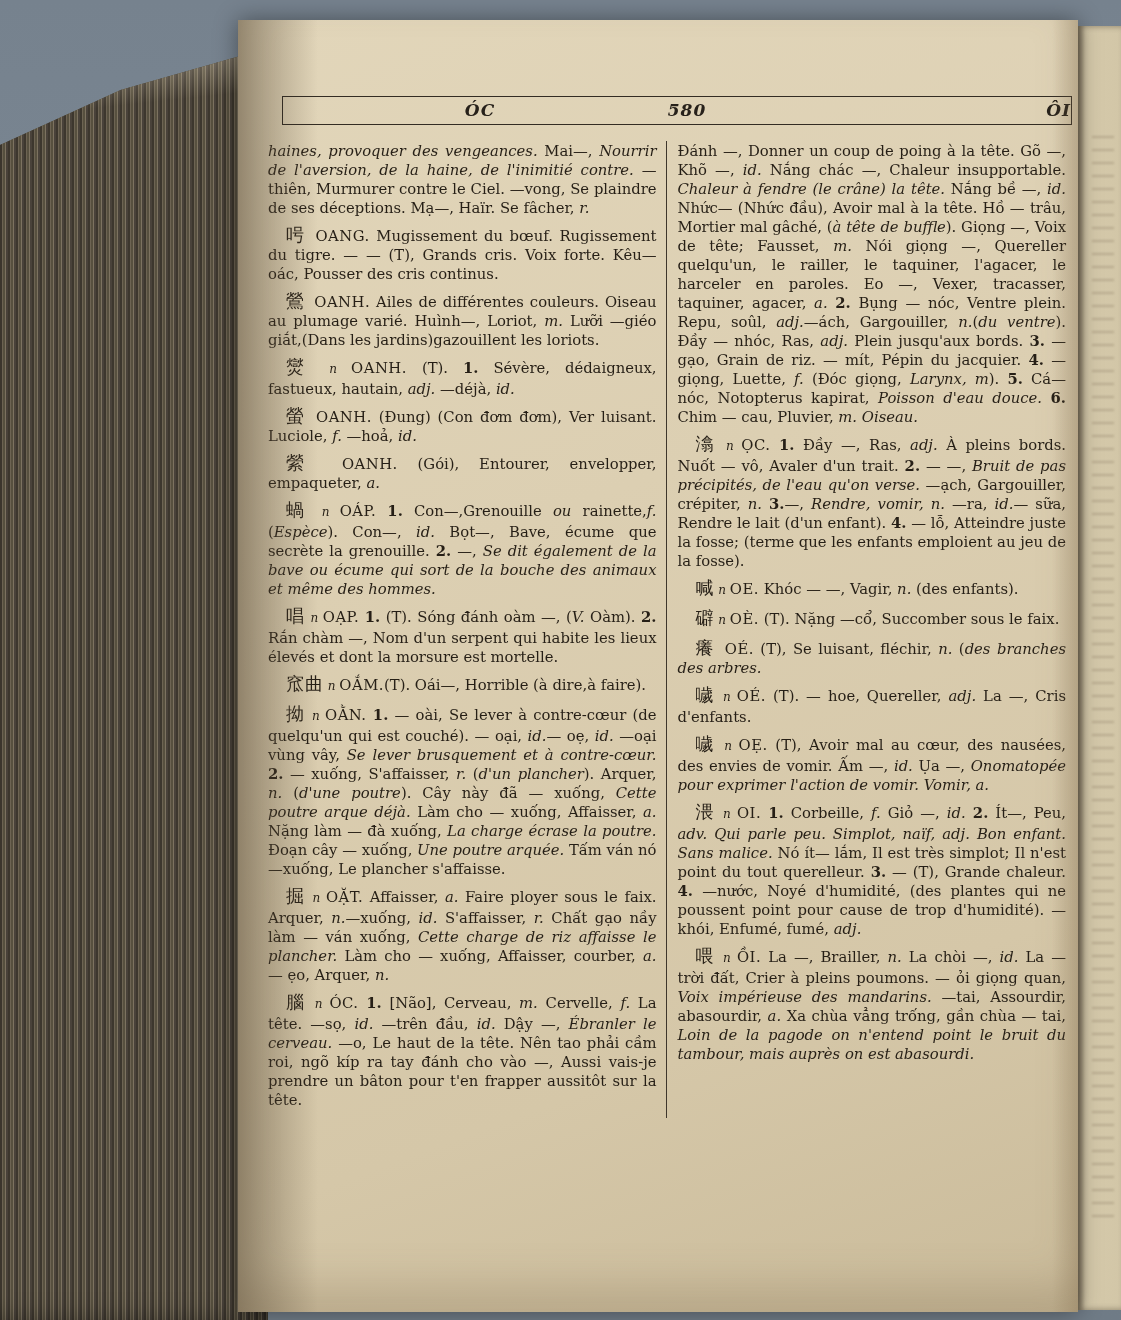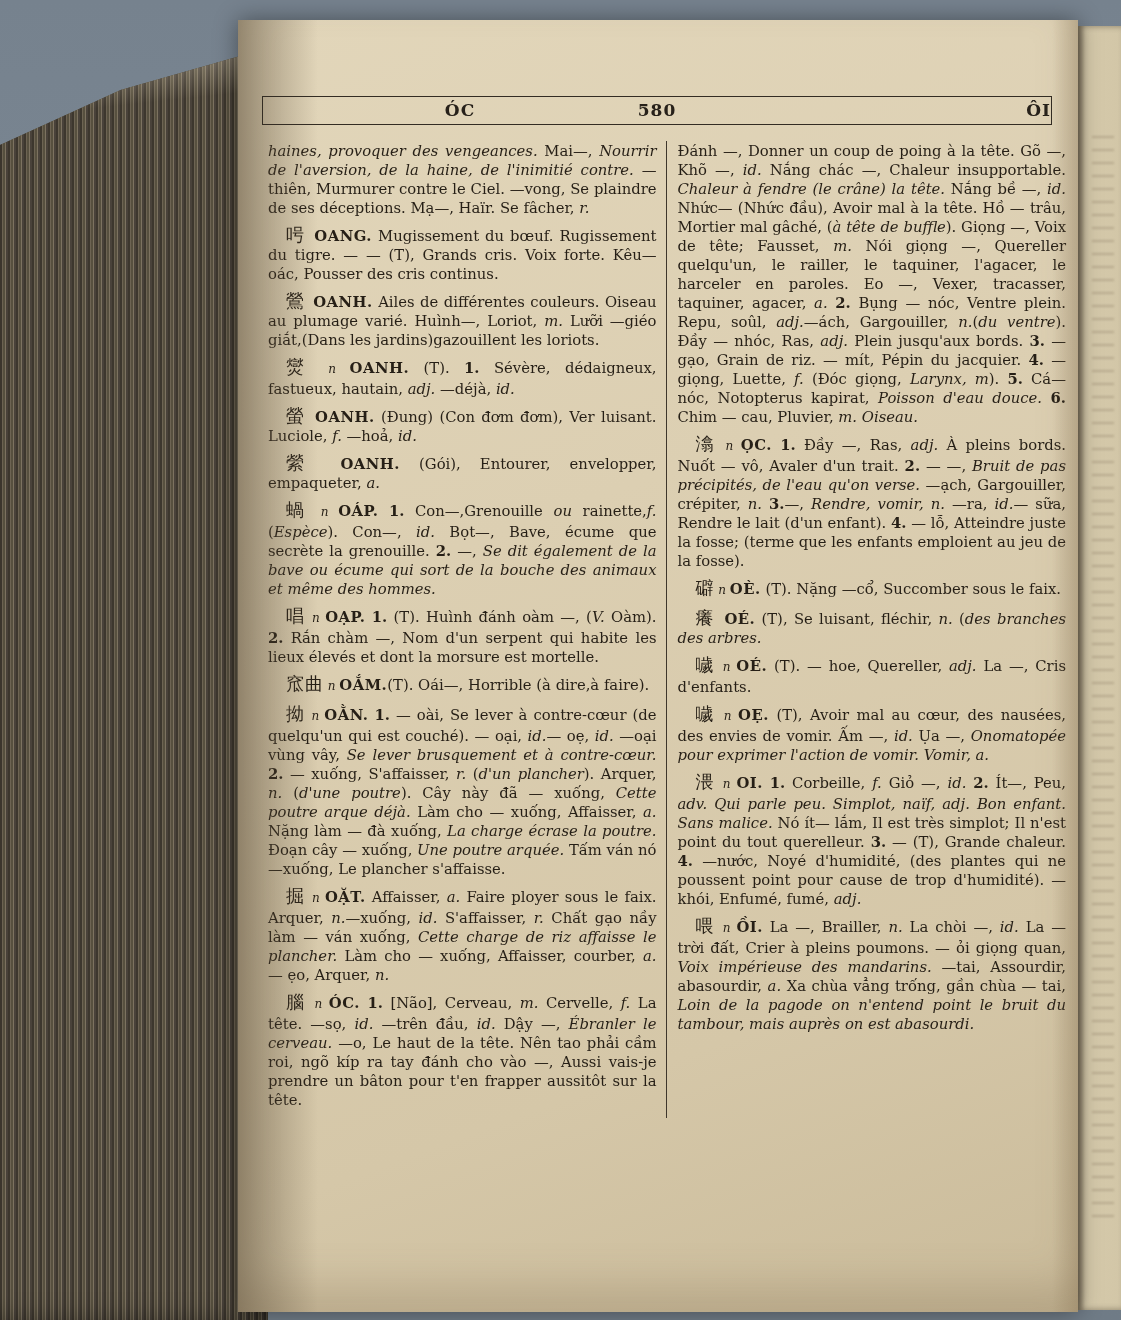--- a/index.html
+++ b/index.html
@@ -49,40 +49,40 @@
     background:linear-gradient(90deg,rgba(84,70,50,.5),rgba(84,70,50,0));
     pointer-events:none;
   }
   .page::after{ 
     content:"";position:absolute;right:0;top:0;bottom:0;width:26px;
     background:linear-gradient(270deg,rgba(120,98,66,.28),rgba(120,98,66,0));
     pointer-events:none;
   }
 
   .running-head{
-    position:relative;margin:76px 10px 0 24px;width:788px;height:27px;
-    border:1px solid #332c23;color:#27211a;
+    position:relative;margin:76px 10px 0 44px;width:788px;height:27px;
+    border:1px solid #332c23;color:#27211a;font-style:italic;
   }
   .running-head span{position:absolute;top:3px;font-size:17px;font-weight:700;letter-spacing:1px;}
   .rh-left{left:0;width:50%;text-align:center;}
-  .rh-num{left:0;width:100%;text-align:center;font-weight:600;}
+  .rh-num{left:10px;width:100%;text-align:center;font-weight:600;}
   .rh-right{left:50%;width:50%;text-align:right;}
 
   .cols{
     display:flex;margin:16px 10px 0 30px;width:798px;color:#261f16;
   }
   .col{font-size:14.8px;line-height:19px;text-align:justify;}
   .col-left{width:394px;padding-right:9px;}
   .col-right{width:394px;padding-left:11px;border-left:1px solid #3e362b;}
 
   .entry{margin:0 0 9px 0;text-indent:18px;}
   .entry.cont{text-indent:0;}
   .it{font-style:italic;}
   .bd{font-weight:700;}
-  .hw{font-weight:700;letter-spacing:.5px;}
+  .hw{font-weight:400;letter-spacing:.5px;}
   .sn{font-style:italic;font-size:12px;}
   .cjk{font-size:18px;line-height:1;letter-spacing:1px;}
 </style>
 </head>
 <body>
 
 <div class="scene">
   <div class="stack"></div>
   <div class="next-page"></div>
 
@@ -95,29 +95,30 @@
 
     <div class="cols">
       <div class="col col-left" id="col-left">
           <p class="entry cont"><span class="it">haines, provoquer des vengeances.</span><span> Mai—, </span><span class="it">Nourrir de l'aversion, de la haine, de l'inimitié contre.</span><span> —thiên, Murmurer contre le Ciel. —vong, Se plaindre de ses déceptions. Mạ—, Haïr. Se fâcher, </span><span class="it">r.</span></p>
           <p class="entry"><span class="cjk">呺 </span><span class="hw">OANG.</span><span> Mugissement du bœuf. Rugissement du tigre. — — (T), Grands cris. Voix forte. Kêu—oác, Pousser des cris continus.</span></p>
           <p class="entry"><span class="cjk">鶯 </span><span class="hw">OANH.</span><span> Ailes de différentes couleurs. Oiseau au plumage varié. Huình—, Loriot, </span><span class="it">m.</span><span> Lưỡi —giéo giắt,(Dans les jardins)gazouillent les loriots.</span></p>
           <p class="entry"><span class="cjk">爕</span><span class="sn"> n </span><span class="hw">OANH.</span><span> (T). </span><span class="bd">1.</span><span> Sévère, dédaigneux, fastueux, hautain, </span><span class="it">adj.</span><span> —déjà, </span><span class="it">id.</span></p>
           <p class="entry"><span class="cjk">螢 </span><span class="hw">OANH.</span><span> (Đung) (Con đơm đơm), Ver luisant. Luciole, </span><span class="it">f.</span><span> —hoả, </span><span class="it">id.</span></p>
           <p class="entry"><span class="cjk">縈 </span><span class="hw">OANH.</span><span> (Gói), Entourer, envelopper, empaqueter, </span><span class="it">a.</span></p>
           <p class="entry"><span class="cjk">蝸</span><span class="sn"> n </span><span class="hw">OÁP.</span><span> </span><span class="bd">1.</span><span> Con—,Grenouille </span><span class="it">ou</span><span> rainette,</span><span class="it">f.</span><span> (</span><span class="it">Espèce</span><span>). Con—, </span><span class="it">id.</span><span> Bọt—, Bave, écume que secrète la grenouille. </span><span class="bd">2.</span><span> —, </span><span class="it">Se dit également de la bave ou écume qui sort de la bouche des animaux et même des hommes.</span></p>
-          <p class="entry"><span class="cjk">唱</span><span class="sn"> n </span><span class="hw">OẠP.</span><span> </span><span class="bd">1.</span><span> (T). Huình đánh oàm —, (</span><span class="it">V.</span><span> Oàm). </span><span class="bd">2.</span><span> Rắn chàm —, Nom d'un serpent qui habite les lieux élevés et dont la morsure est mortelle.</span></p>
+          <p class="entry"><span class="cjk">唱</span><span class="sn"> n </span><span class="hw">OẠP.</span><span> </span><span class="bd">1.</span><span> (T). Sóng đánh oàm —, (</span><span class="it">V.</span><span> Oàm). </span><span class="bd">2.</span><span> Rắn chàm —, Nom d'un serpent qui habite les lieux élevés et dont la morsure est mortelle.</span></p>
           <p class="entry"><span class="cjk">窊曲</span><span class="sn"> n </span><span class="hw">OẮM.</span><span>(T). Oái—, Horrible (à dire,à faire).</span></p>
           <p class="entry"><span class="cjk">拗</span><span class="sn"> n </span><span class="hw">OẰN.</span><span> </span><span class="bd">1.</span><span> — oài, Se lever à contre-cœur (de quelqu'un qui est couché). — oại, </span><span class="it">id.</span><span>— oẹ, </span><span class="it">id.</span><span> —oại vùng vây, </span><span class="it">Se lever brusquement et à contre-cœur.</span><span> </span><span class="bd">2.</span><span> — xuống, S'affaisser, </span><span class="it">r.</span><span> (</span><span class="it">d'un plancher</span><span>). Arquer, </span><span class="it">n.</span><span> (</span><span class="it">d'une poutre</span><span>). Cây này đã — xuống, </span><span class="it">Cette poutre arque déjà.</span><span> Làm cho — xuống, Affaisser, </span><span class="it">a.</span><span> Nặng làm — đà xuống, </span><span class="it">La charge écrase la poutre.</span><span> Đoạn cây — xuống, </span><span class="it">Une poutre arquée.</span><span> Tấm ván nó —xuống, Le plancher s'affaisse.</span></p>
           <p class="entry"><span class="cjk">掘</span><span class="sn"> n </span><span class="hw">OẶT.</span><span> Affaisser, </span><span class="it">a.</span><span> Faire ployer sous le faix. Arquer, </span><span class="it">n.</span><span>—xuống, </span><span class="it">id.</span><span> S'affaisser, </span><span class="it">r.</span><span> Chất gạo nầy làm — ván xuống, </span><span class="it">Cette charge de riz affaisse le plancher.</span><span> Làm cho — xuống, Affaisser, courber, </span><span class="it">a.</span><span> — ẹo, Arquer, </span><span class="it">n.</span></p>
           <p class="entry"><span class="cjk">腦</span><span class="sn"> n </span><span class="hw">ÓC.</span><span> </span><span class="bd">1.</span><span> [Não], Cerveau, </span><span class="it">m.</span><span> Cervelle, </span><span class="it">f.</span><span> La tête. —sọ, </span><span class="it">id.</span><span> —trên đầu, </span><span class="it">id.</span><span> Dậy —, </span><span class="it">Ébranler le cerveau.</span><span> —o, Le haut de la tête. Nên tao phải cầm roi, ngõ kíp ra tay đánh cho vào —, Aussi vais-je prendre un bâton pour t'en frapper aussitôt sur la tête.</span></p>
         </div>
       <div class="col col-right" id="col-right">
           <p class="entry cont"><span>Đánh —, Donner un coup de poing à la tête. Gõ —, Khõ —, </span><span class="it">id.</span><span> Nắng chác —, Chaleur insupportable. </span><span class="it">Chaleur à fendre (le crâne) la tête.</span><span> Nắng bề —, </span><span class="it">id.</span><span> Nhức— (Nhức đầu), Avoir mal à la tête. Hồ — trâu, Mortier mal gâché, (</span><span class="it">à tête de buffle</span><span>). Giọng —, Voix de tête; Fausset, </span><span class="it">m.</span><span> Nói giọng —, Quereller quelqu'un, le railler, le taquiner, l'agacer, le harceler en paroles. Eo —, Vexer, tracasser, taquiner, agacer, </span><span class="it">a.</span><span> </span><span class="bd">2.</span><span> Bụng — nóc, Ventre plein. Repu, soûl, </span><span class="it">adj.</span><span>—ách, Gargouiller, </span><span class="it">n.</span><span>(</span><span class="it">du ventre</span><span>). Đầy — nhóc, Ras, </span><span class="it">adj.</span><span> Plein jusqu'aux bords. </span><span class="bd">3.</span><span> — gạo, Grain de riz. — mít, Pépin du jacquier. </span><span class="bd">4.</span><span> — giọng, Luette, </span><span class="it">f.</span><span> (Đóc giọng, </span><span class="it">Larynx, m</span><span>). </span><span class="bd">5.</span><span> Cá—nóc, Notopterus kapirat, </span><span class="it">Poisson d'eau douce.</span><span> </span><span class="bd">6.</span><span> Chim — cau, Pluvier, </span><span class="it">m.</span><span> </span><span class="it">Oiseau.</span></p>
           <p class="entry"><span class="cjk">潝</span><span class="sn"> n </span><span class="hw">ỌC.</span><span> </span><span class="bd">1.</span><span> Đầy —, Ras, </span><span class="it">adj.</span><span> À pleins bords. Nuốt — vô, Avaler d'un trait. </span><span class="bd">2.</span><span> — —, </span><span class="it">Bruit de pas précipités, de l'eau qu'on verse.</span><span> —ạch, Gargouiller, crépiter, </span><span class="it">n.</span><span> </span><span class="bd">3.</span><span>—, </span><span class="it">Rendre, vomir, n.</span><span> —ra, </span><span class="it">id.</span><span>— sữa, Rendre le lait (d'un enfant). </span><span class="bd">4.</span><span> — lỗ, Atteindre juste la fosse; (terme que les enfants emploient au jeu de la fosse).</span></p>
+          <p class="entry"><span class="cjk">喊</span><span class="sn"> n </span><span class="hw">OE.</span><span> Khóc — —, Vagir, </span><span class="it">n.</span><span> (des enfants).</span></p>
           <p class="entry"><span class="cjk">礔</span><span class="sn"> n </span><span class="hw">OÈ.</span><span> (T). Nặng —cổ, Succomber sous le faix.</span></p>
           <p class="entry"><span class="cjk">癢 </span><span class="hw">OÉ.</span><span> (T), Se luisant, fléchir, </span><span class="it">n.</span><span> (</span><span class="it">des branches des arbres.</span></p>
           <p class="entry"><span class="cjk">噦</span><span class="sn"> n </span><span class="hw">OÉ.</span><span> (T). — hoe, Quereller, </span><span class="it">adj.</span><span> La —, Cris d'enfants.</span></p>
           <p class="entry"><span class="cjk">噦</span><span class="sn"> n </span><span class="hw">OẸ.</span><span> (T), Avoir mal au cœur, des nausées, des envies de vomir. Ấm —, </span><span class="it">id.</span><span> Ụa —, </span><span class="it">Onomatopée pour exprimer l'action de vomir. Vomir, a.</span></p>
           <p class="entry"><span class="cjk">渨</span><span class="sn"> n </span><span class="hw">OI.</span><span> </span><span class="bd">1.</span><span> Corbeille, </span><span class="it">f.</span><span> Giỏ —, </span><span class="it">id.</span><span> </span><span class="bd">2.</span><span> Ít—, Peu, </span><span class="it">adv.</span><span> </span><span class="it">Qui parle peu. Simplot, naïf, adj. Bon enfant. Sans malice.</span><span> Nó ít— lắm, Il est très simplot; Il n'est point du tout querelleur. </span><span class="bd">3.</span><span> — (T), Grande chaleur. </span><span class="bd">4.</span><span> —nước, Noyé d'humidité, (des plantes qui ne poussent point pour cause de trop d'humidité). — khói, Enfumé, fumé, </span><span class="it">adj.</span></p>
           <p class="entry"><span class="cjk">喂</span><span class="sn"> n </span><span class="hw">ỒI.</span><span> La —, Brailler, </span><span class="it">n.</span><span> La chòi —, </span><span class="it">id.</span><span> La — trời đất, Crier à pleins poumons. — ỏi giọng quan, </span><span class="it">Voix impérieuse des mandarins.</span><span> —tai, Assourdir, abasourdir, </span><span class="it">a.</span><span> Xa chùa vẳng trống, gần chùa — tai, </span><span class="it">Loin de la pagode on n'entend point le bruit du tambour, mais auprès on est abasourdi.</span></p>
         </div>
     </div>
   </div>
 </div>

